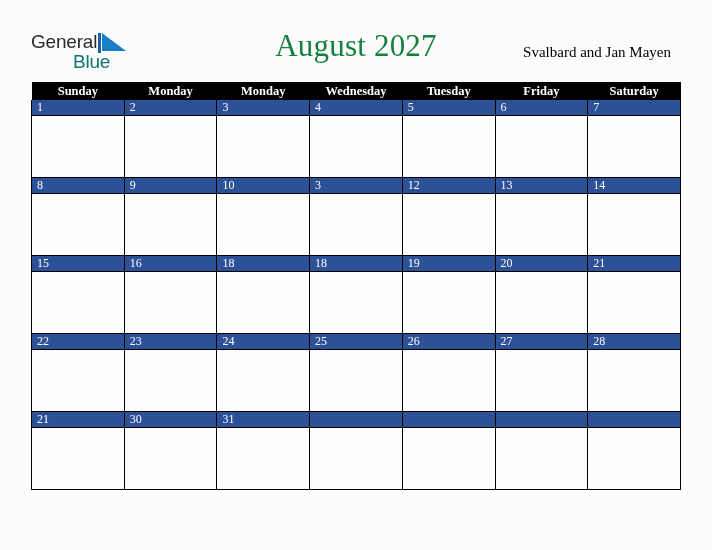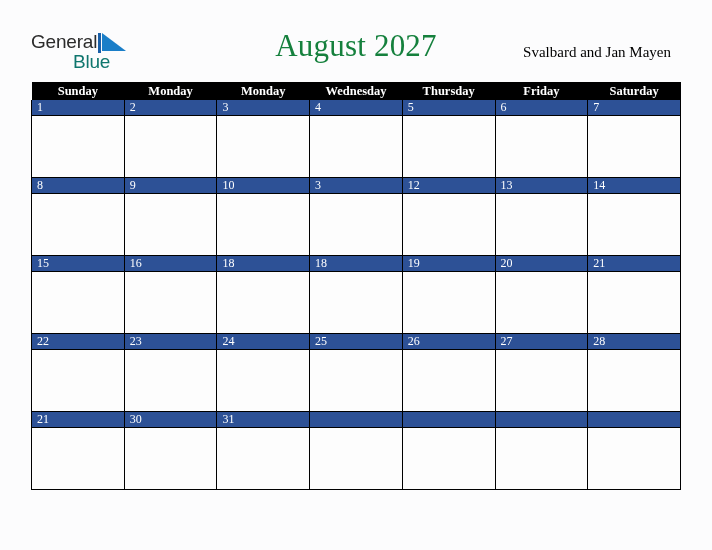--- a/index.html
+++ b/index.html
@@ -148,21 +148,21 @@
     <div class="cal-subtitle">Svalbard and Jan Mayen</div>
   </div>
 
   <table class="calendar">
     <thead>
       <tr>
         <th>Sunday</th>
         <th>Monday</th>
         <th>Monday</th>
         <th>Wednesday</th>
-        <th>Thursday</th>
+        <th>Tuesday</th>
         <th>Friday</th>
         <th>Saturday</th>
       </tr>
     </thead>
     <tbody>
       <tr>
         <td>
             <span class="daynum">1</span>
             <span class="cell-body"></span>
           </td>

